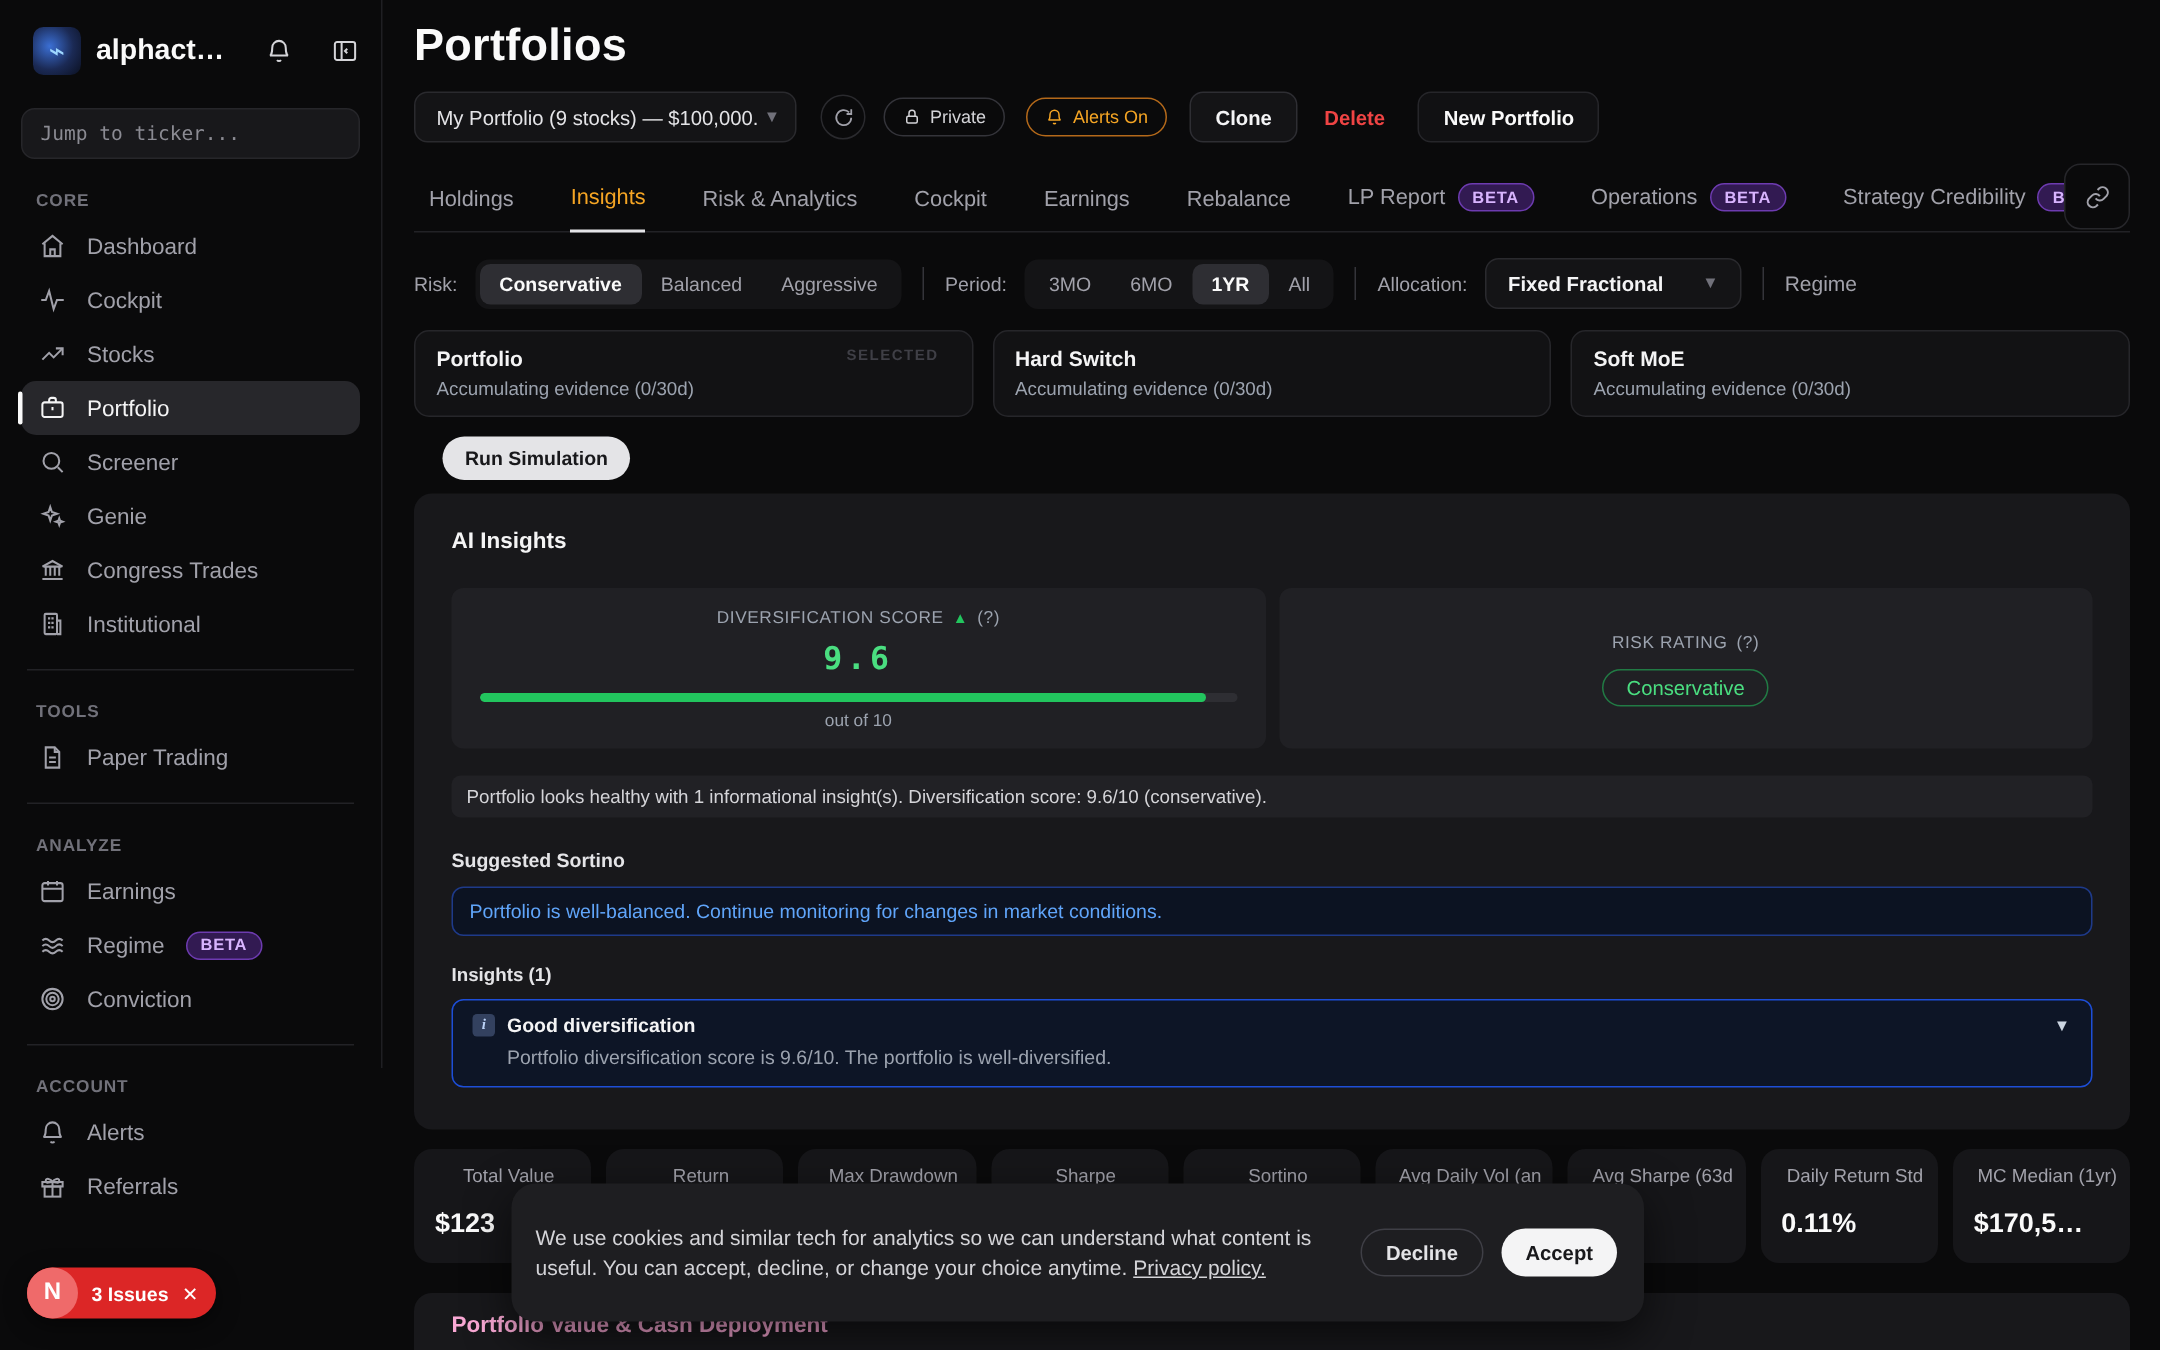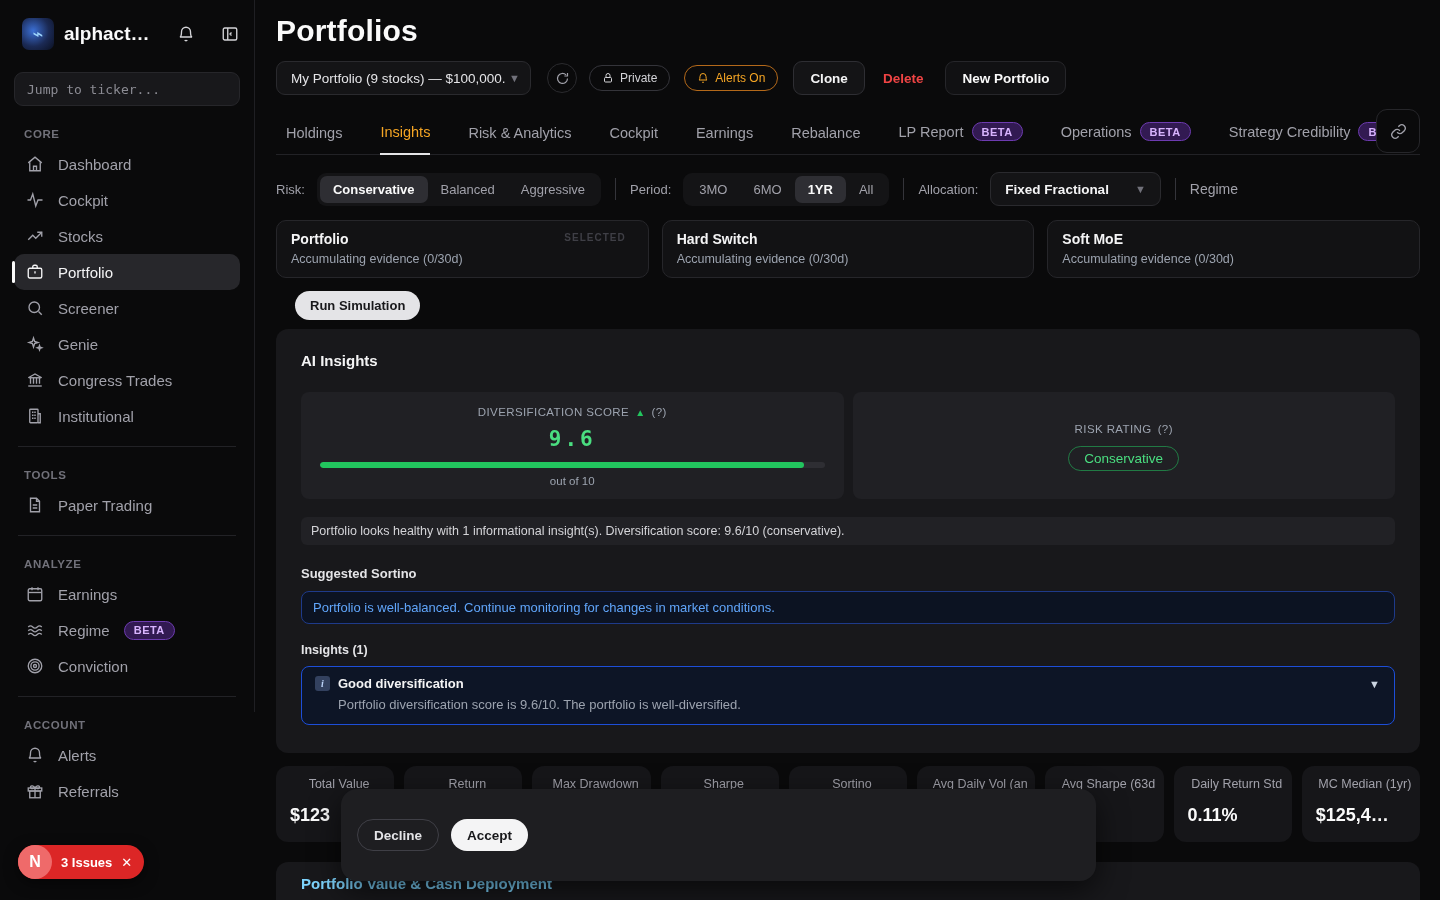--- a/index.html
+++ b/index.html
@@ -145,21 +145,21 @@
   
   .stats-row { display:flex; gap:10px; margin-top:13px; }
   .stat-card { flex:1; min-width:0; background:#161619; border-radius:12px; padding:11px 0 16px 14px;
     overflow:hidden; }
   .stat-label { font-size:12.5px; color:#a1a1aa; white-space:nowrap; overflow:hidden; text-align:center; padding-right:6px; }
   .stat-value { font-size:18px; font-weight:bold; color:#fafafa; margin-top:14px;
     white-space:nowrap; overflow:hidden; }
 
   .bottom-panel { background:#18181b; border-radius:12px; margin-top:20px; height:120px;
     padding:13px 25px; }
-  .bottom-title { font-size:15px; font-weight:bold; color:#7dd3fc; }
+  .bottom-title { font-size:15px; font-weight:bold; color:#f9a8d4; }
 
   
   .cookie { position:absolute; left:341px; top:789px; width:755px; height:92px; background:#1e1e21;
     border-radius:16px; box-shadow:0 10px 30px rgba(0,0,0,.6); display:flex; align-items:center;
     padding:0 18px 0 16px; gap:14px; z-index:20; }
   .cookie-text { font-size:14px; color:#d4d4d8; line-height:1.45; flex:1; }
   .cookie-text a { color:#d4d4d8; text-decoration:underline; cursor:pointer; }
   .cookie-btn { height:32px; border-radius:999px; display:flex; align-items:center;
     justify-content:center; font-size:13.5px; font-weight:bold; cursor:pointer; padding:0 16px;
     white-space:nowrap; }
@@ -550,25 +550,28 @@
     <div class="stat-card">
       <div class="stat-label">Avg Sharpe (63d</div>
       <div class="stat-value">5</div>
     </div>
     <div class="stat-card">
       <div class="stat-label">Daily Return Std</div>
       <div class="stat-value">0.11%</div>
     </div>
     <div class="stat-card">
       <div class="stat-label">MC Median (1yr)</div>
-      <div class="stat-value">$125,4…</div>
+      <div class="stat-value">$170,5…</div>
     </div>
   </div>
 
   <section class="bottom-panel">
     <div class="bottom-title">Portfolio Value &amp; Cash Deployment</div>
   </section>
 </main>
 
 <div class="cookie">
+  <div class="cookie-text">
+    <span>We use cookies and similar tech for analytics so we can understand what content is useful. You can accept, decline, or change your choice anytime. </span><a>Privacy policy.</a>
+  </div>
   <div class="cookie-btn decline">Decline</div>
   <div class="cookie-btn accept">Accept</div>
 </div>
 
 </body></html>

